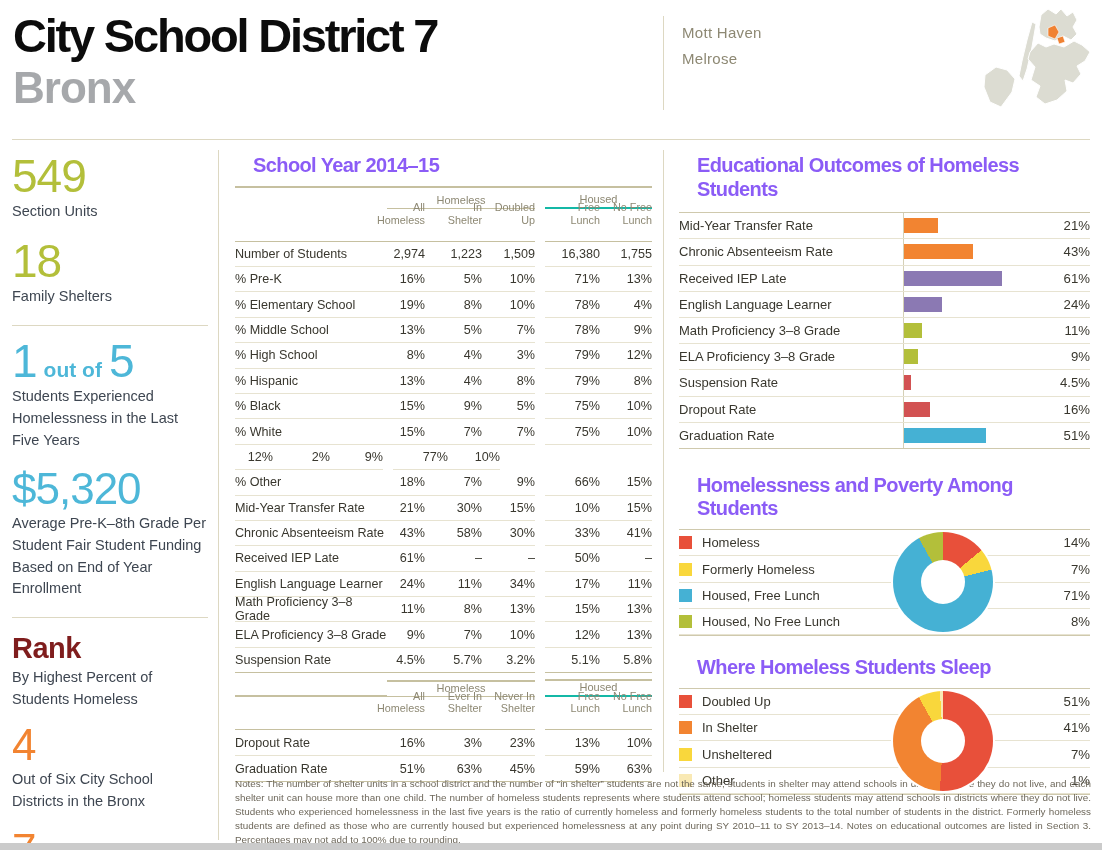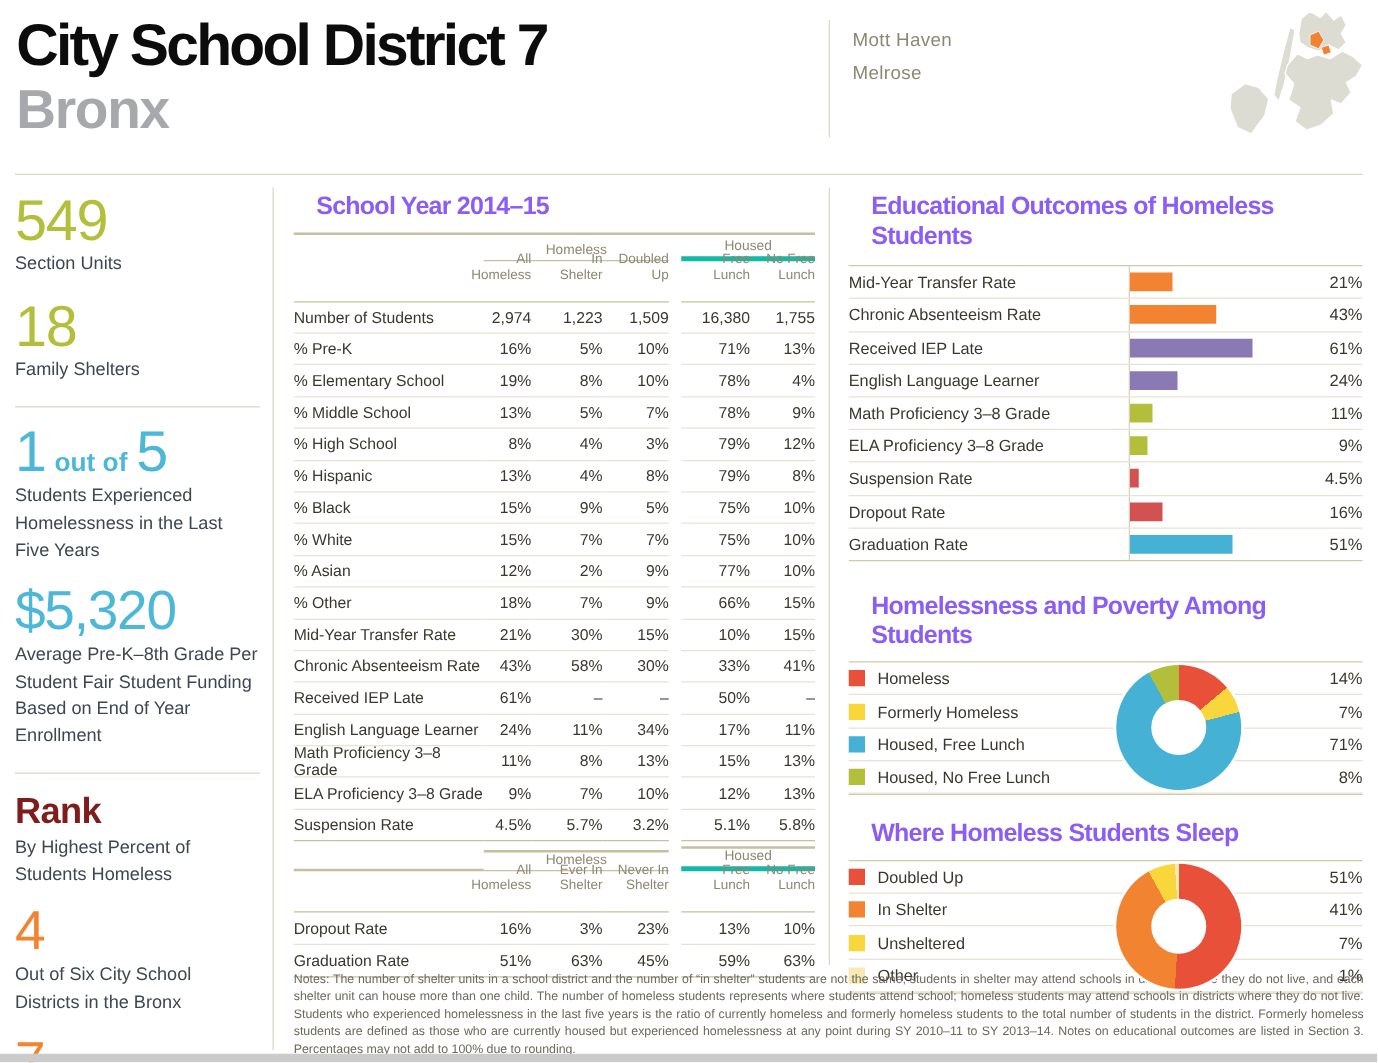--- a/index.html
+++ b/index.html
@@ -44,21 +44,21 @@
   .cell{box-sizing:border-box;}
   .c0{width:152px;text-align:left;}
   .c1{width:38px;}.c2{width:57px;}.c3{width:53px;}
   .cg{width:10px;}
   .c4{width:55px;}.c5{width:52px;}
   .vcell{text-align:right;white-space:nowrap;}
   .grow{height:21px;align-items:flex-end;}
   .gcell{display:flex;align-items:flex-end;justify-content:center;
          font-size:11px;color:#8d8873;padding-bottom:2px;}
   .g-homeless{width:148px;border-bottom:1px solid #c6c0a0;}
-  .g-housed{width:107px;border-bottom:4px solid #14b8a6;text-align:center;}
+  .g-housed{width:107px;border-bottom:2px solid #14b8a6;text-align:center;}
   .brk-top{border-top:2px solid #c6c0a0;}
   .hrow{height:33px;align-items:flex-end;}
   .hrow .cell{display:flex;align-items:flex-end;justify-content:flex-end;
               font-size:10.8px;line-height:1.12;color:#8d8873;
               border-bottom:1px solid #c6c0a0;padding-bottom:15px;text-align:right;}
   .hrow .cg{border-bottom:none;}
   .hrow .c0{justify-content:flex-start;}
   .drow{height:25.4px;align-items:center;}
   .drow .cell{display:flex;align-items:center;border-bottom:1px solid #e7e3d1;height:100%;}
   .drow .vcell{justify-content:flex-end;}
@@ -238,21 +238,20 @@
         <div class="trow drow">
           <div class="cell c0">% White</div>
           <div class="cell vcell c1">15%</div>
           <div class="cell vcell c2">7%</div>
           <div class="cell vcell c3">7%</div>
           <div class="cell cg"></div>
           <div class="cell vcell c4">75%</div>
           <div class="cell vcell c5">10%</div>
         </div>
         <div class="trow drow">
-          <div class="cell c0">% Asian</div>
           <div class="cell vcell c1">12%</div>
           <div class="cell vcell c2">2%</div>
           <div class="cell vcell c3">9%</div>
           <div class="cell cg"></div>
           <div class="cell vcell c4">77%</div>
           <div class="cell vcell c5">10%</div>
         </div>
         <div class="trow drow">
           <div class="cell c0">% Other</div>
           <div class="cell vcell c1">18%</div>

